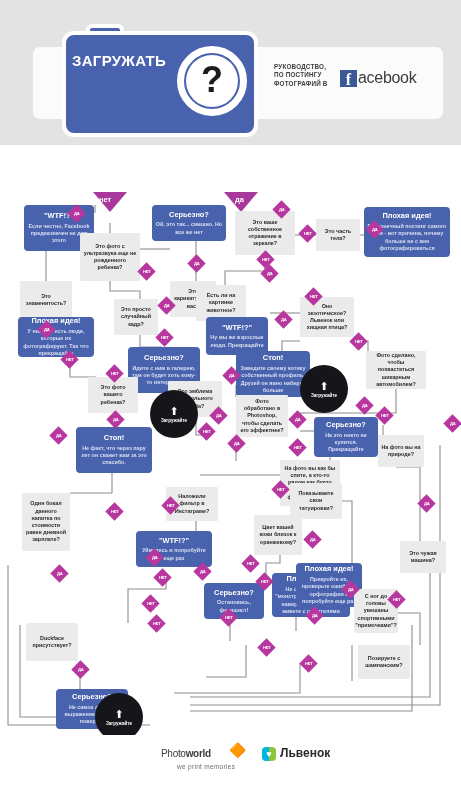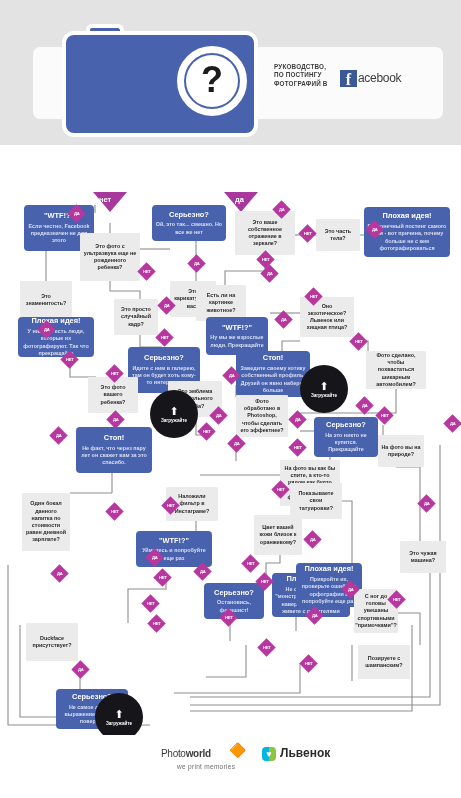--- a/index.html
+++ b/index.html
@@ -49,21 +49,21 @@
     color:#3c3c3c;font-weight:bold;font-size:6.3px;line-height:8.4px;
     letter-spacing:.2px;text-transform:uppercase;
   }
   #fb-badge{
     position:absolute;left:340px;top:70px;width:17px;height:17px;
     background:#3b5998;color:#ffffff;font-weight:bold;font-size:16px;
     line-height:19px;text-align:center;font-family:"Liberation Serif",serif;
   }
   #fb-word{
     position:absolute;left:358px;top:68px;color:#3c3c3c;
-    font-size:12px;line-height:20px;letter-spacing:-.3px;
+    font-size:16px;line-height:20px;letter-spacing:-.3px;
   }
   
   #flow{position:absolute;left:0;top:145px;width:461px;height:653px;background:#fff;}
   svg#wires{position:absolute;left:0;top:0;width:461px;height:653px;}
   .node{
     position:absolute;box-sizing:border-box;
     display:flex;align-items:center;justify-content:center;
     text-align:center;padding:3px 3px;
   }
   .q{ 
@@ -113,20 +113,21 @@
 </style>
 </head>
 <body>
 
 <div id="header-band"></div>
 <div id="header-white"></div>
 
 <div id="camera-bump"></div>
 <div id="camera-body"></div>
 <div id="camera-title">
+  <div>ЗАГРУЖАТЬ</div>
 </div>
 <div id="lens-outer"></div>
 <div id="lens-inner">?</div>
 
 <div id="header-sub" style="white-space:pre-line">РУКОВОДСТВО,
 ПО ПОСТИНГУ
 ФОТОГРАФИЙ В</div>
 <div id="fb-badge">f</div>
 <div id="fb-word">acebook</div>
 

